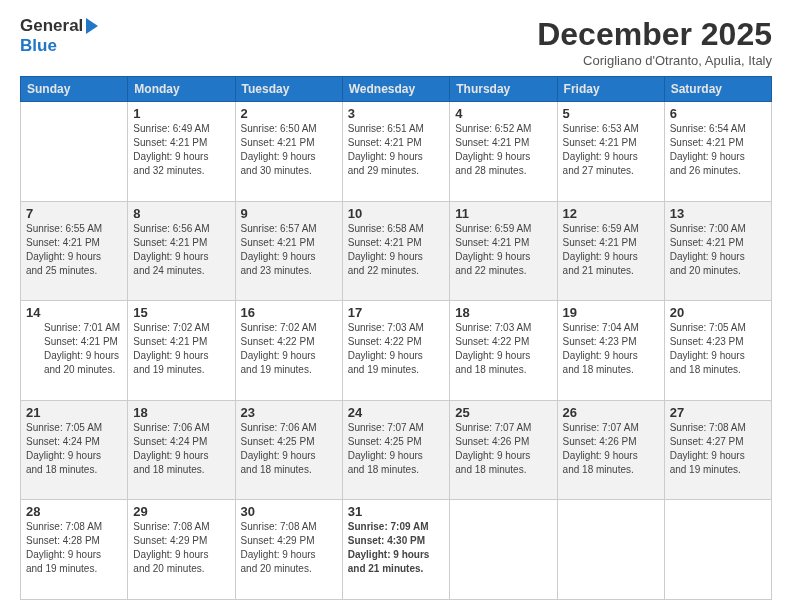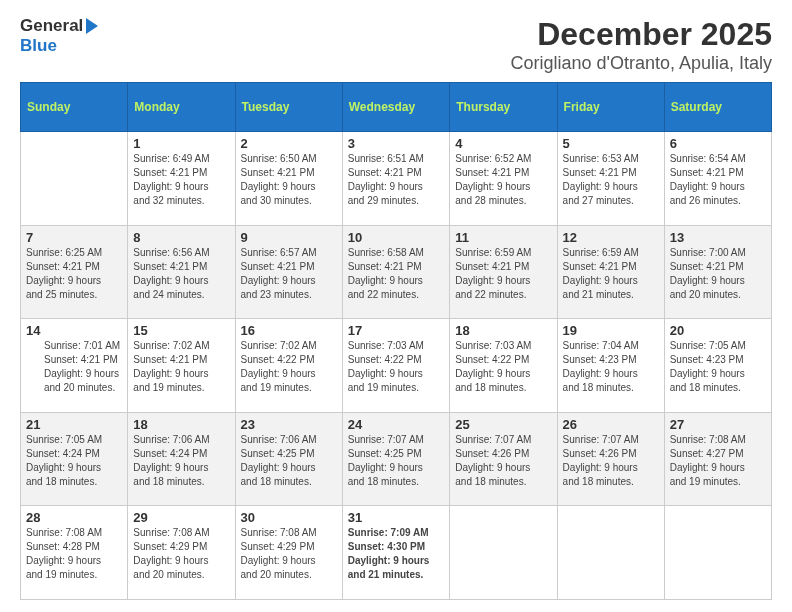--- a/index.html
+++ b/index.html
@@ -30,34 +30,34 @@
     .title-section {
       text-align: right;
     }
     .month-title {
       font-size: 32px;
       font-weight: bold;
       color: #333;
       margin-left: 36px;
     }
     .location-title {
-      font-size: 18px;
+      font-size: 13px;
       color: #555;
     }
     .calendar-table {
       width: 100%;
       border-collapse: collapse;
       flex: 1;
     }
     .calendar-table th {
       background-color: #2176c7;
-      color: #bef264;
+      color: #e5e5e5;
       font-size: 12px;
       font-weight: bold;
-      padding: 17px 6px;
+      padding: 5px 6px;
       text-align: left;
       border: 1px solid #1a5fa3;
     }
     .calendar-table td {
       border: 1px solid #ccc;
       vertical-align: top;
       padding: 4px 5px;
       width: 108px;
       height: 80px;
       font-size: 10px;
@@ -160,21 +160,21 @@
             <span class="day-number">6</span>
             <div class="day-info" style="white-space: pre-line;">Sunrise: 6:54 AM
 Sunset: 4:21 PM
 Daylight: 9 hours
 and 26 minutes.</div>
           </td>
         </tr>
         <tr class="row-shaded">
           <td>
             <span class="day-number">7</span>
-            <div class="day-info" style="white-space: pre-line;">Sunrise: 6:25 AM
+            <div class="day-info" style="white-space: pre-line;">Sunrise: 6:55 AM
 Sunset: 4:21 PM
 Daylight: 9 hours
 and 25 minutes.</div>
           </td>
           <td>
             <span class="day-number">8</span>
             <div class="day-info" style="white-space: pre-line;">Sunrise: 6:56 AM
 Sunset: 4:21 PM
 Daylight: 9 hours
 and 24 minutes.</div>

